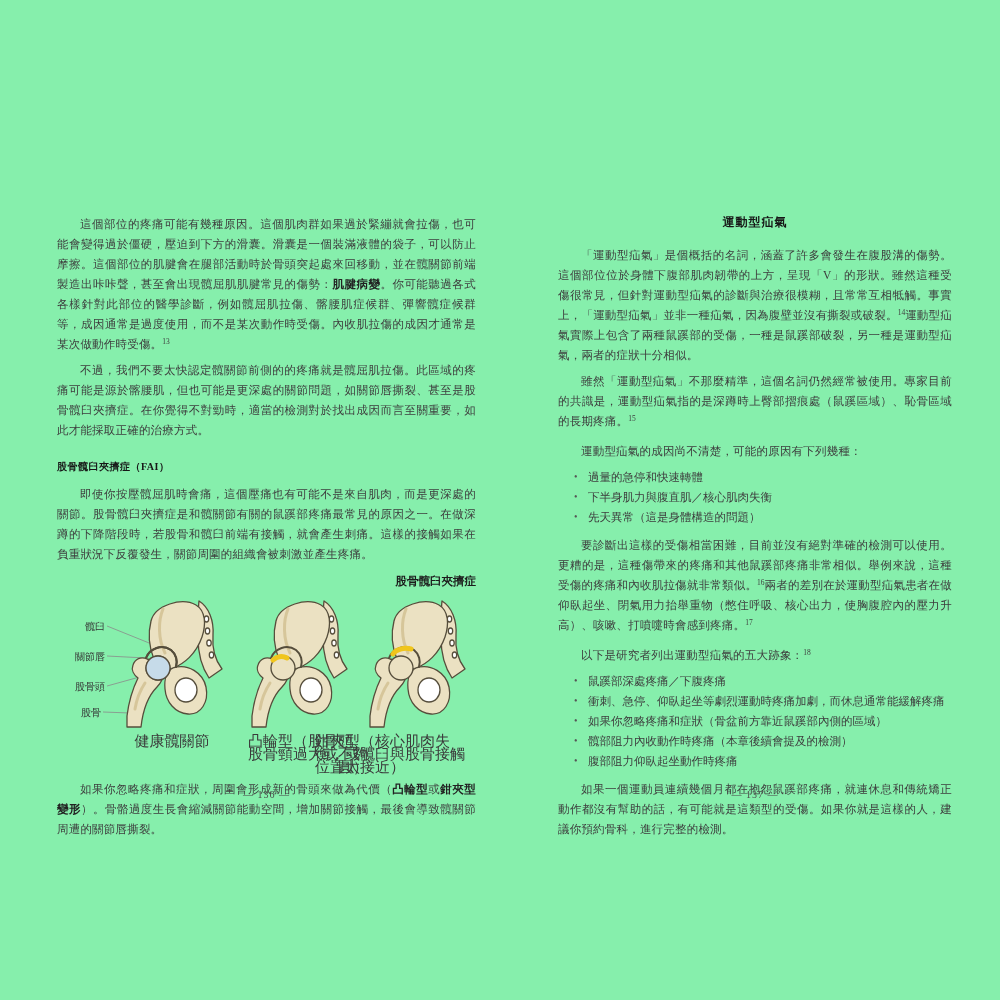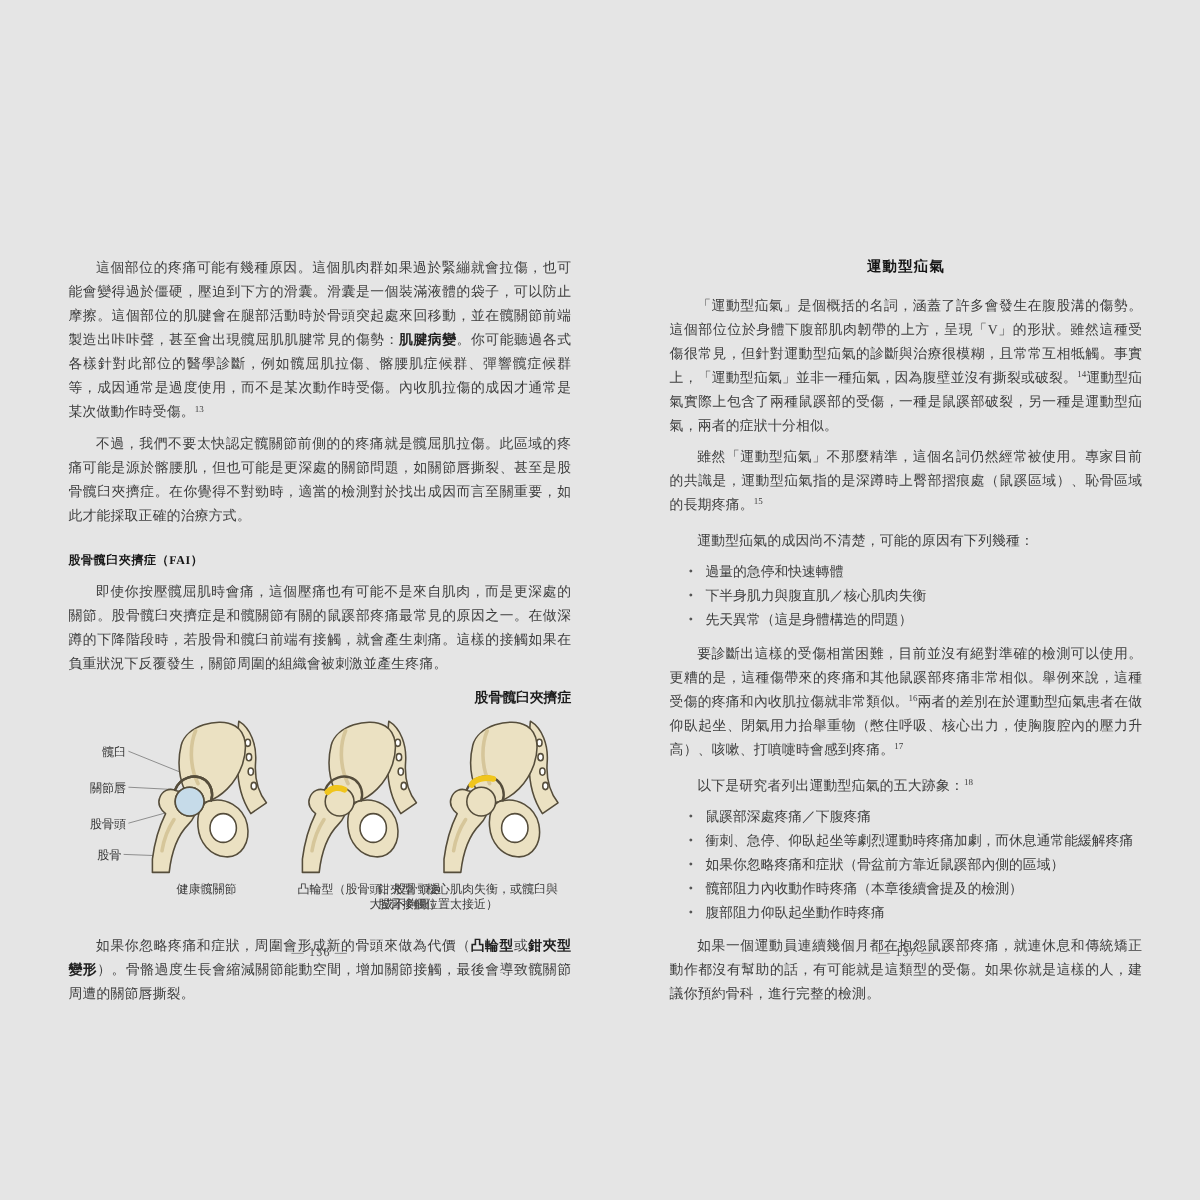--- a/index.html
+++ b/index.html
@@ -1,34 +1,34 @@
 <!DOCTYPE html>
 <html><head>
 <meta charset="utf-8">
 <style>
   html,body{margin:0;padding:0;background:#ffffff;}
-  .spread{position:relative;width:1000px;height:1000px;background:#e5e5e5;overflow:hidden;
+  .spread{position:relative;width:1000px;height:1000px;background:#86efac;overflow:hidden;
           font-family:"Liberation Serif","DejaVu Serif",serif;color:#3d3d3d;}
   .page{position:absolute;top:214px;}
   .page-left{left:57px;width:419px;}
   .page-right{left:558px;width:394px;}
   p.body{margin:0 0 6px 0;font-size:11.5px;line-height:20px;text-align:justify;
          text-indent:2em;letter-spacing:.2px;}
   p.body:last-child{margin-bottom:0;}
   b{color:#222;}
   sup{font-size:7.5px;line-height:0;vertical-align:4px;letter-spacing:0;}
   h2.section{margin:20px 0 10px 0;font-size:10px;font-weight:bold;color:#161616;letter-spacing:.5px;}
   h1.chapter{margin:0 0 14px 0;font-size:12px;font-weight:bold;color:#161616;letter-spacing:1px;text-align:center;}
   .bullets{margin:2px 0 8px 0;}
   .bullet{position:relative;font-size:11.5px;line-height:20px;padding-left:2.6em;text-align:justify;}
   .bullet::before{content:"•";position:absolute;left:1.6em;top:0;color:#555;font-size:10px;}
   .figure{position:relative;margin-top:6px;}
   .fig-title{text-align:right;font-weight:bold;font-size:11.5px;color:#1c1c1c;margin:10px 0 2px 0;}
   .fig-art{display:block;}
-  .fig-captions{position:relative;height:34px;font-size:10px;line-height:13px;color:#3a3a3a;margin-top:2px;}
+  .fig-captions{position:relative;height:34px;font-size:15px;line-height:13px;color:#3a3a3a;margin-top:2px;}
   .fig-cap{position:absolute;top:0;}
   .cap-0{left:55px;width:120px;text-align:center;}
   .cap-1{left:183px;width:128px;text-align:right;}
   .cap-2{left:258px;width:158px;text-align:left;}
   .page-number{position:absolute;top:789px;font-size:10px;color:#4c4c4c;letter-spacing:1px;width:419px;text-align:center;}
   .pn-left{left:57px;}
   .pn-right{left:558px;width:394px;}
   
   .bone{fill:#ebe1c2;stroke:#554d3b;stroke-width:1.3;stroke-linejoin:round;}
   .hole{fill:#ffffff;stroke:#554d3b;stroke-width:1.3;}

